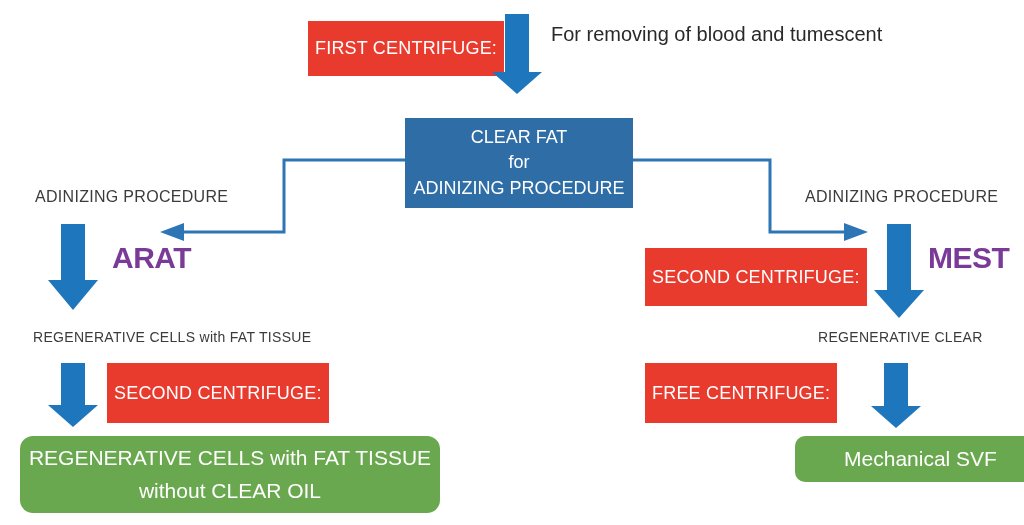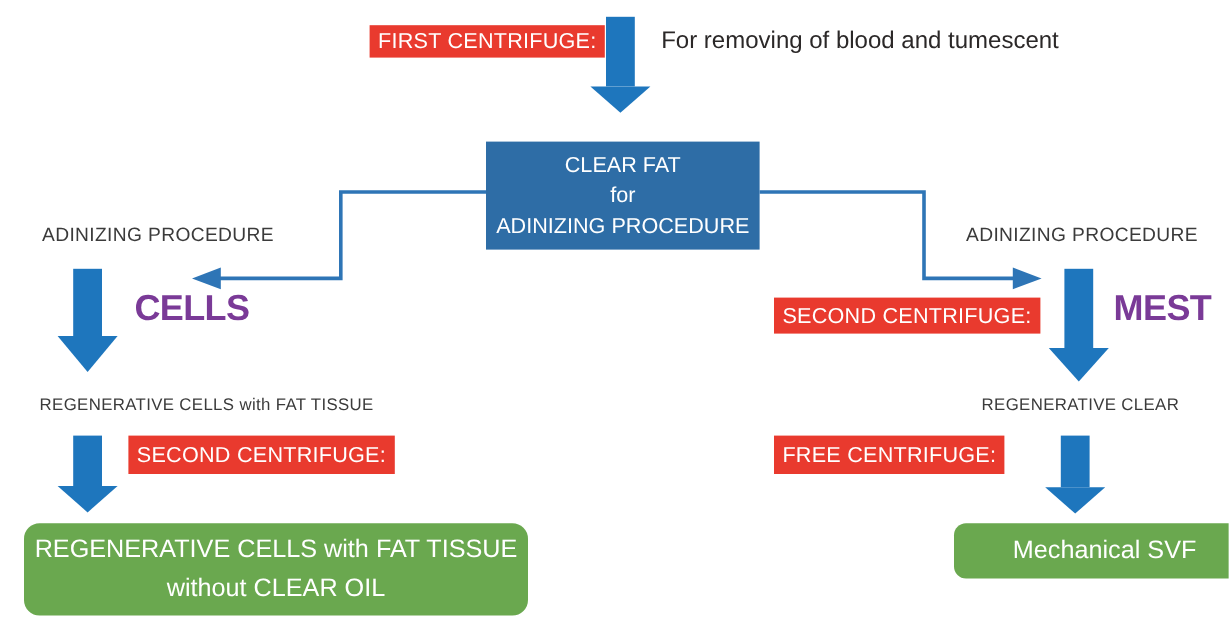--- a/index.html
+++ b/index.html
@@ -14,21 +14,21 @@
     --white:#ffffff;
   }
   html,body{margin:0;padding:0;background:#ffffff;}
   .flowchart{
     position:relative;width:1024px;height:525px;background:#ffffff;
     font-family:"Liberation Sans","DejaVu Sans",sans-serif;overflow:hidden;
   }
   
   .red-label{
     position:absolute;background:var(--red);color:var(--white);
-    font-size:18px;white-space:nowrap;padding:0 7px;
+    font-size:18px;white-space:nowrap;padding:14px 7px;
     display:flex;align-items:center;letter-spacing:0.2px;
   }
   
   .big-arrow{position:absolute;display:flex;flex-direction:column;align-items:center;width:50px;}
   .big-arrow .arrow-shaft{width:24px;background:var(--blue-arrow);}
   .big-arrow .arrow-head{
     width:0;height:0;
     border-left:25px solid transparent;border-right:25px solid transparent;
     border-top-style:solid;border-top-color:var(--blue-arrow);
   }
@@ -99,21 +99,21 @@
     </g>
   </svg>
 
   <div class="small-label" style="left:35px;top:188px;">ADINIZING PROCEDURE</div>
 
   <div class="big-arrow" style="left:48px;top:224px;">
     <div class="arrow-shaft" style="height:56px;"></div>
     <div class="arrow-head" style="border-top-width:30px;"></div>
   </div>
 
-  <div class="method-label" style="left:112px;top:241px;">CELLS</div>
+  <div class="method-label" style="left:112px;top:241px;">ARAT</div>
 
   <div class="small-label sm" style="left:33px;top:329px;">REGENERATIVE CELLS with FAT TISSUE</div>
 
   <div class="red-label" style="left:107px;top:363px;height:32px;">SECOND CENTRIFUGE:</div>
 
   <div class="big-arrow" style="left:48px;top:363px;">
     <div class="arrow-shaft" style="height:42px;"></div>
     <div class="arrow-head" style="border-top-width:22px;"></div>
   </div>
 

